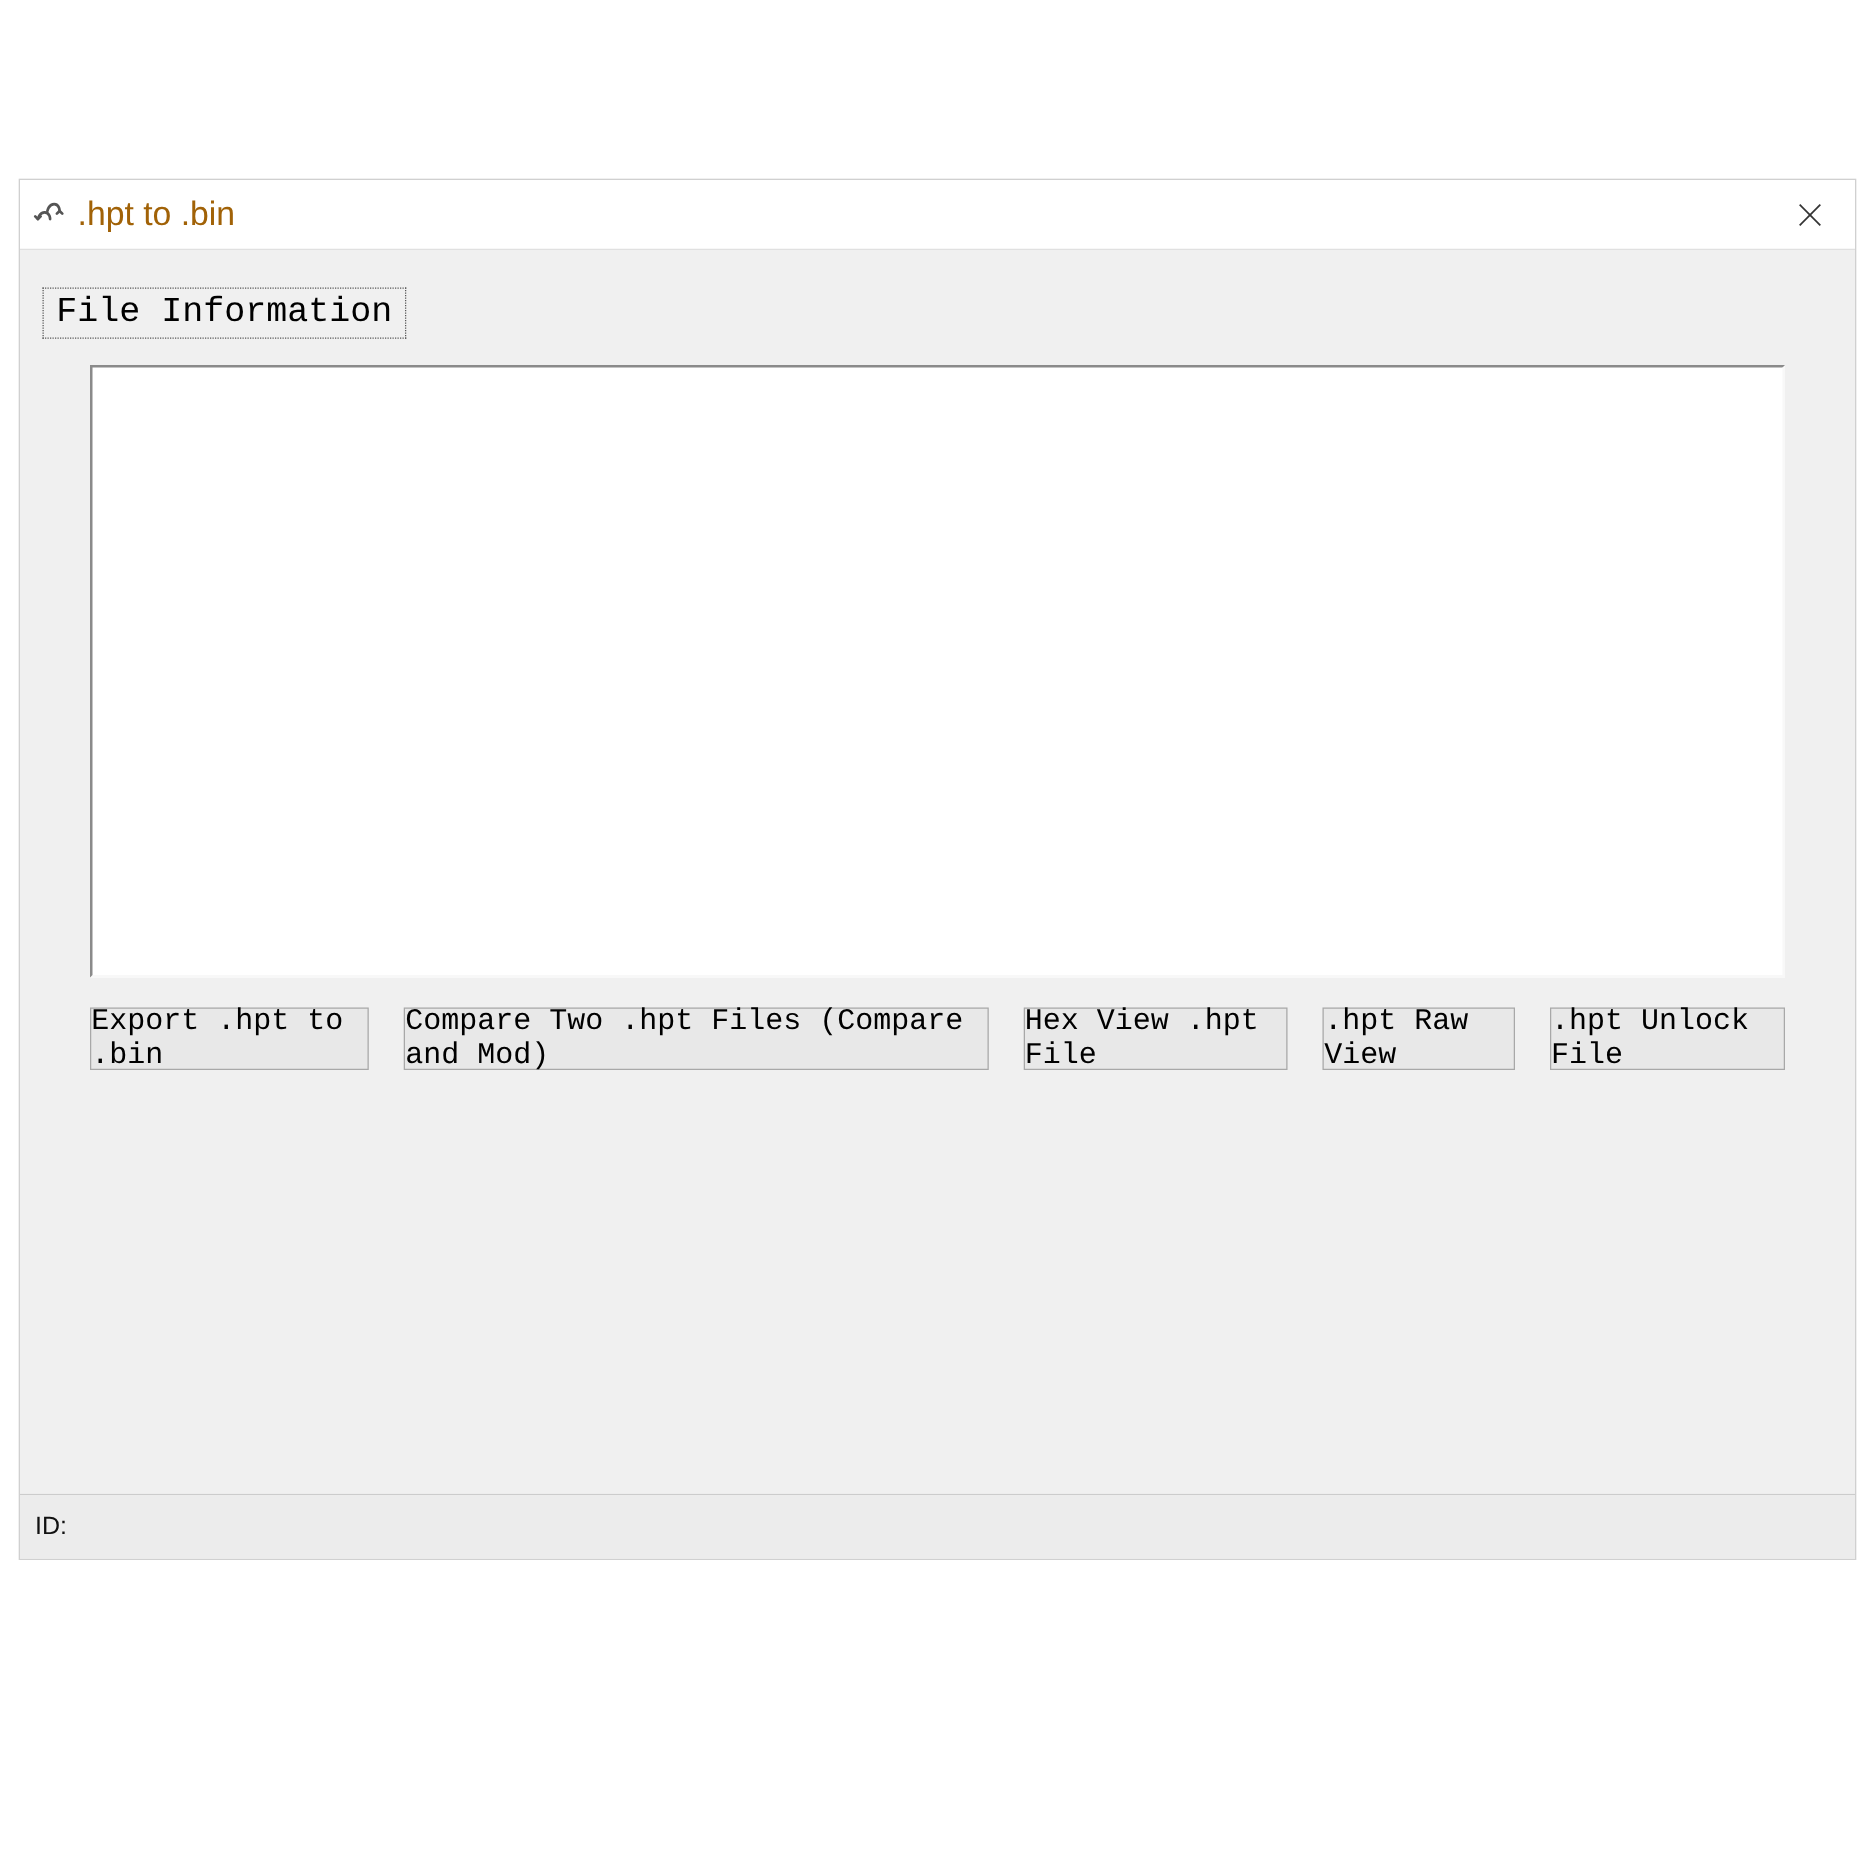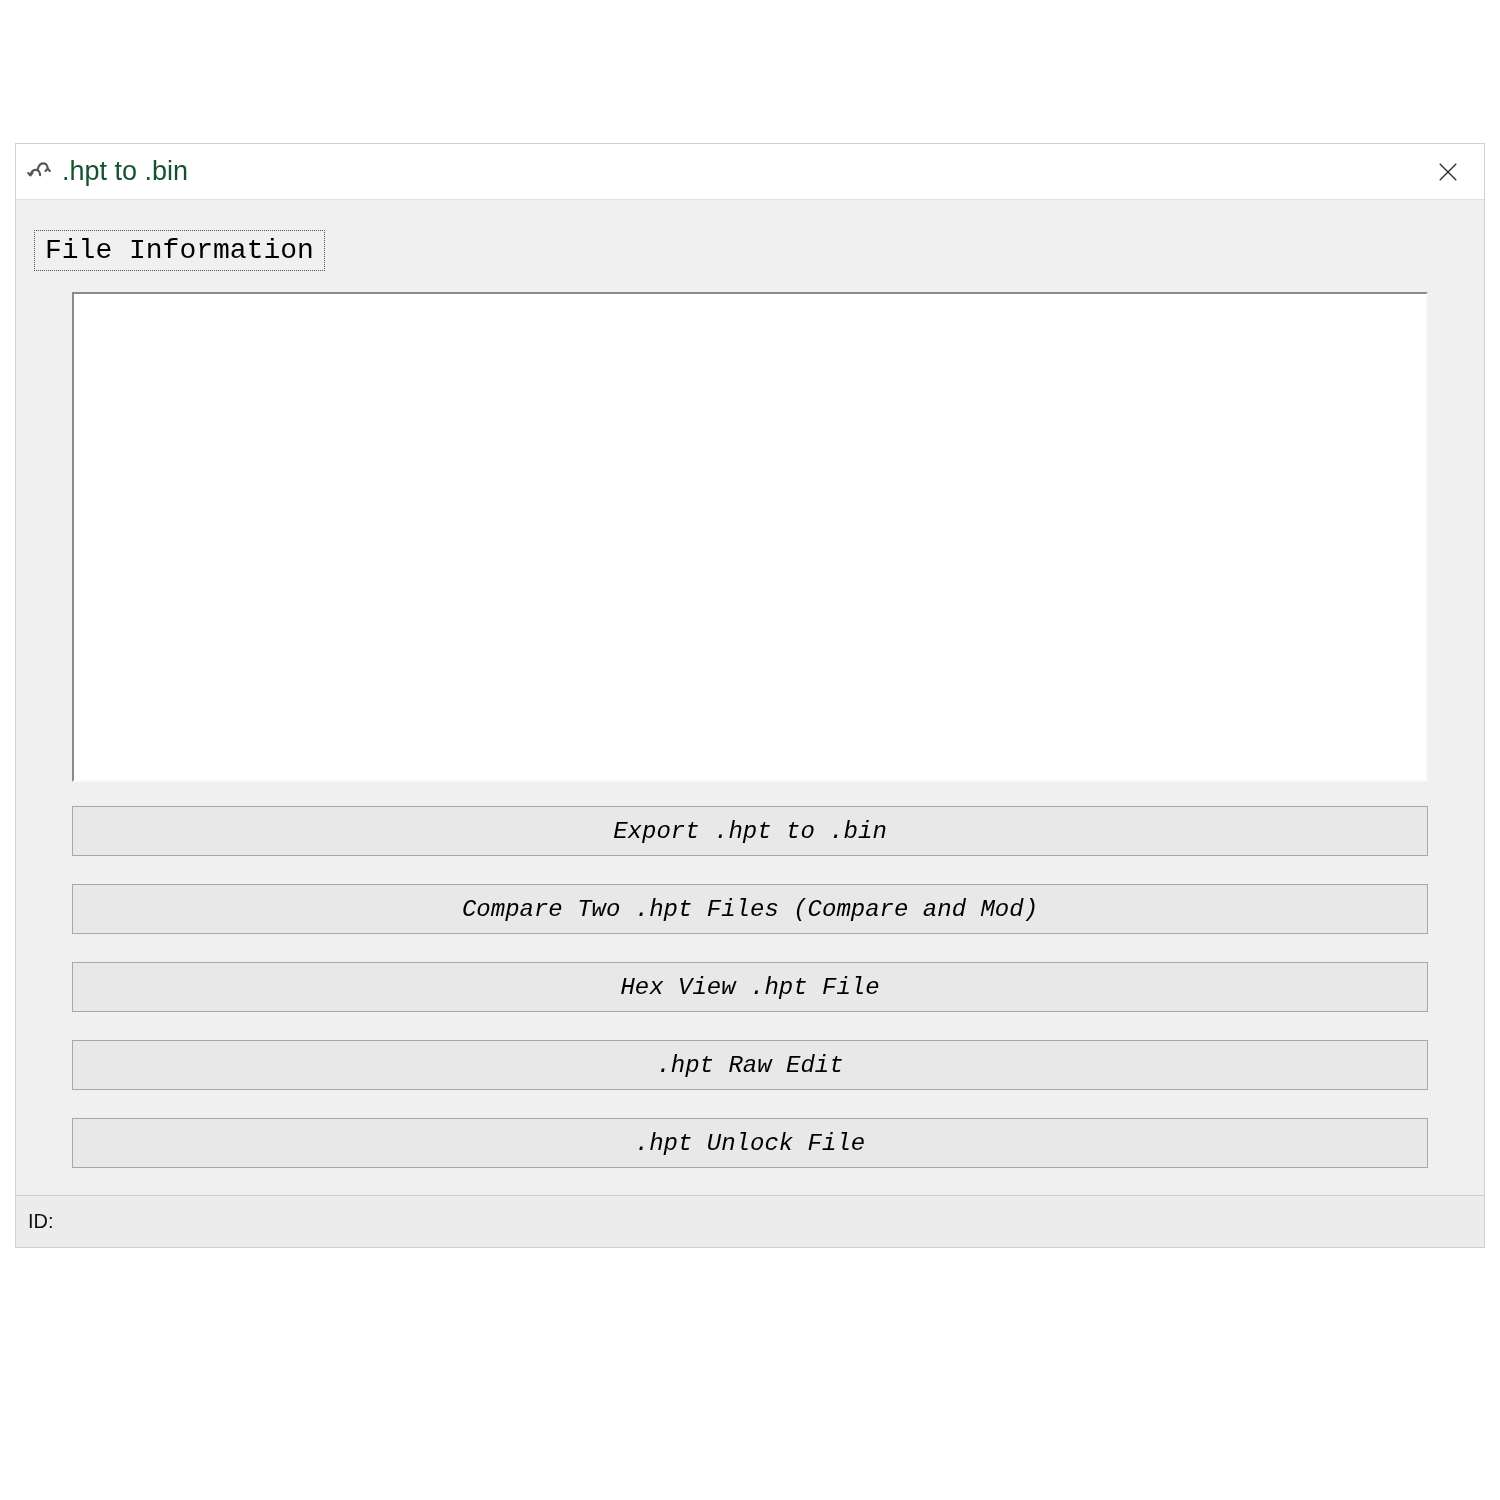--- a/index.html
+++ b/index.html
@@ -47,21 +47,21 @@
     display: flex;
     align-items: center;
     justify-content: center;
   }
   .title-icon svg {
     width: 26px;
     height: 26px;
   }
   .title-text {
     font-size: 27px;
-    color: #14532d;
+    color: #a16207;
   }
   .title-spacer { flex: 1; }
   .close-btn {
     width: 40px;
     height: 40px;
     display: flex;
     align-items: center;
     justify-content: center;
     cursor: pointer;
   }
@@ -96,23 +96,22 @@
     background: #ffffff;
     border-top: 2px solid #8a8a8a;
     border-left: 2px solid #8a8a8a;
     border-right: 2px solid #f8f8f8;
     border-bottom: 2px solid #f8f8f8;
     box-sizing: border-box;
     margin-bottom: 24px;
   }
   .btn-stack {
     display: flex;
-    flex-direction: column;
+    flex-direction: row;
     gap: 28px;
-    font-style: italic;
   }
   .action-btn {
     height: 50px;
     background: #e8e8e8;
     border: 1px solid #a8a8a8;
     box-sizing: border-box;
     display: flex;
     align-items: center;
     justify-content: center;
     font-family: "Courier New", monospace;
@@ -164,21 +163,21 @@
     <div class="client">
       <div class="tab-label">File Information</div>
 
       <div class="content-panel">
         <div class="info-box"></div>
 
         <div class="btn-stack">
           <div class="action-btn">Export .hpt to .bin</div>
           <div class="action-btn">Compare Two .hpt Files (Compare and Mod)</div>
           <div class="action-btn">Hex View .hpt File</div>
-          <div class="action-btn">.hpt Raw Edit</div>
+          <div class="action-btn">.hpt Raw View</div>
           <div class="action-btn">.hpt Unlock File</div>
         </div>
       </div>
     </div>
 
     <div class="status-bar">
       <span class="id-label">ID:</span>
     </div>
 
   </div>

